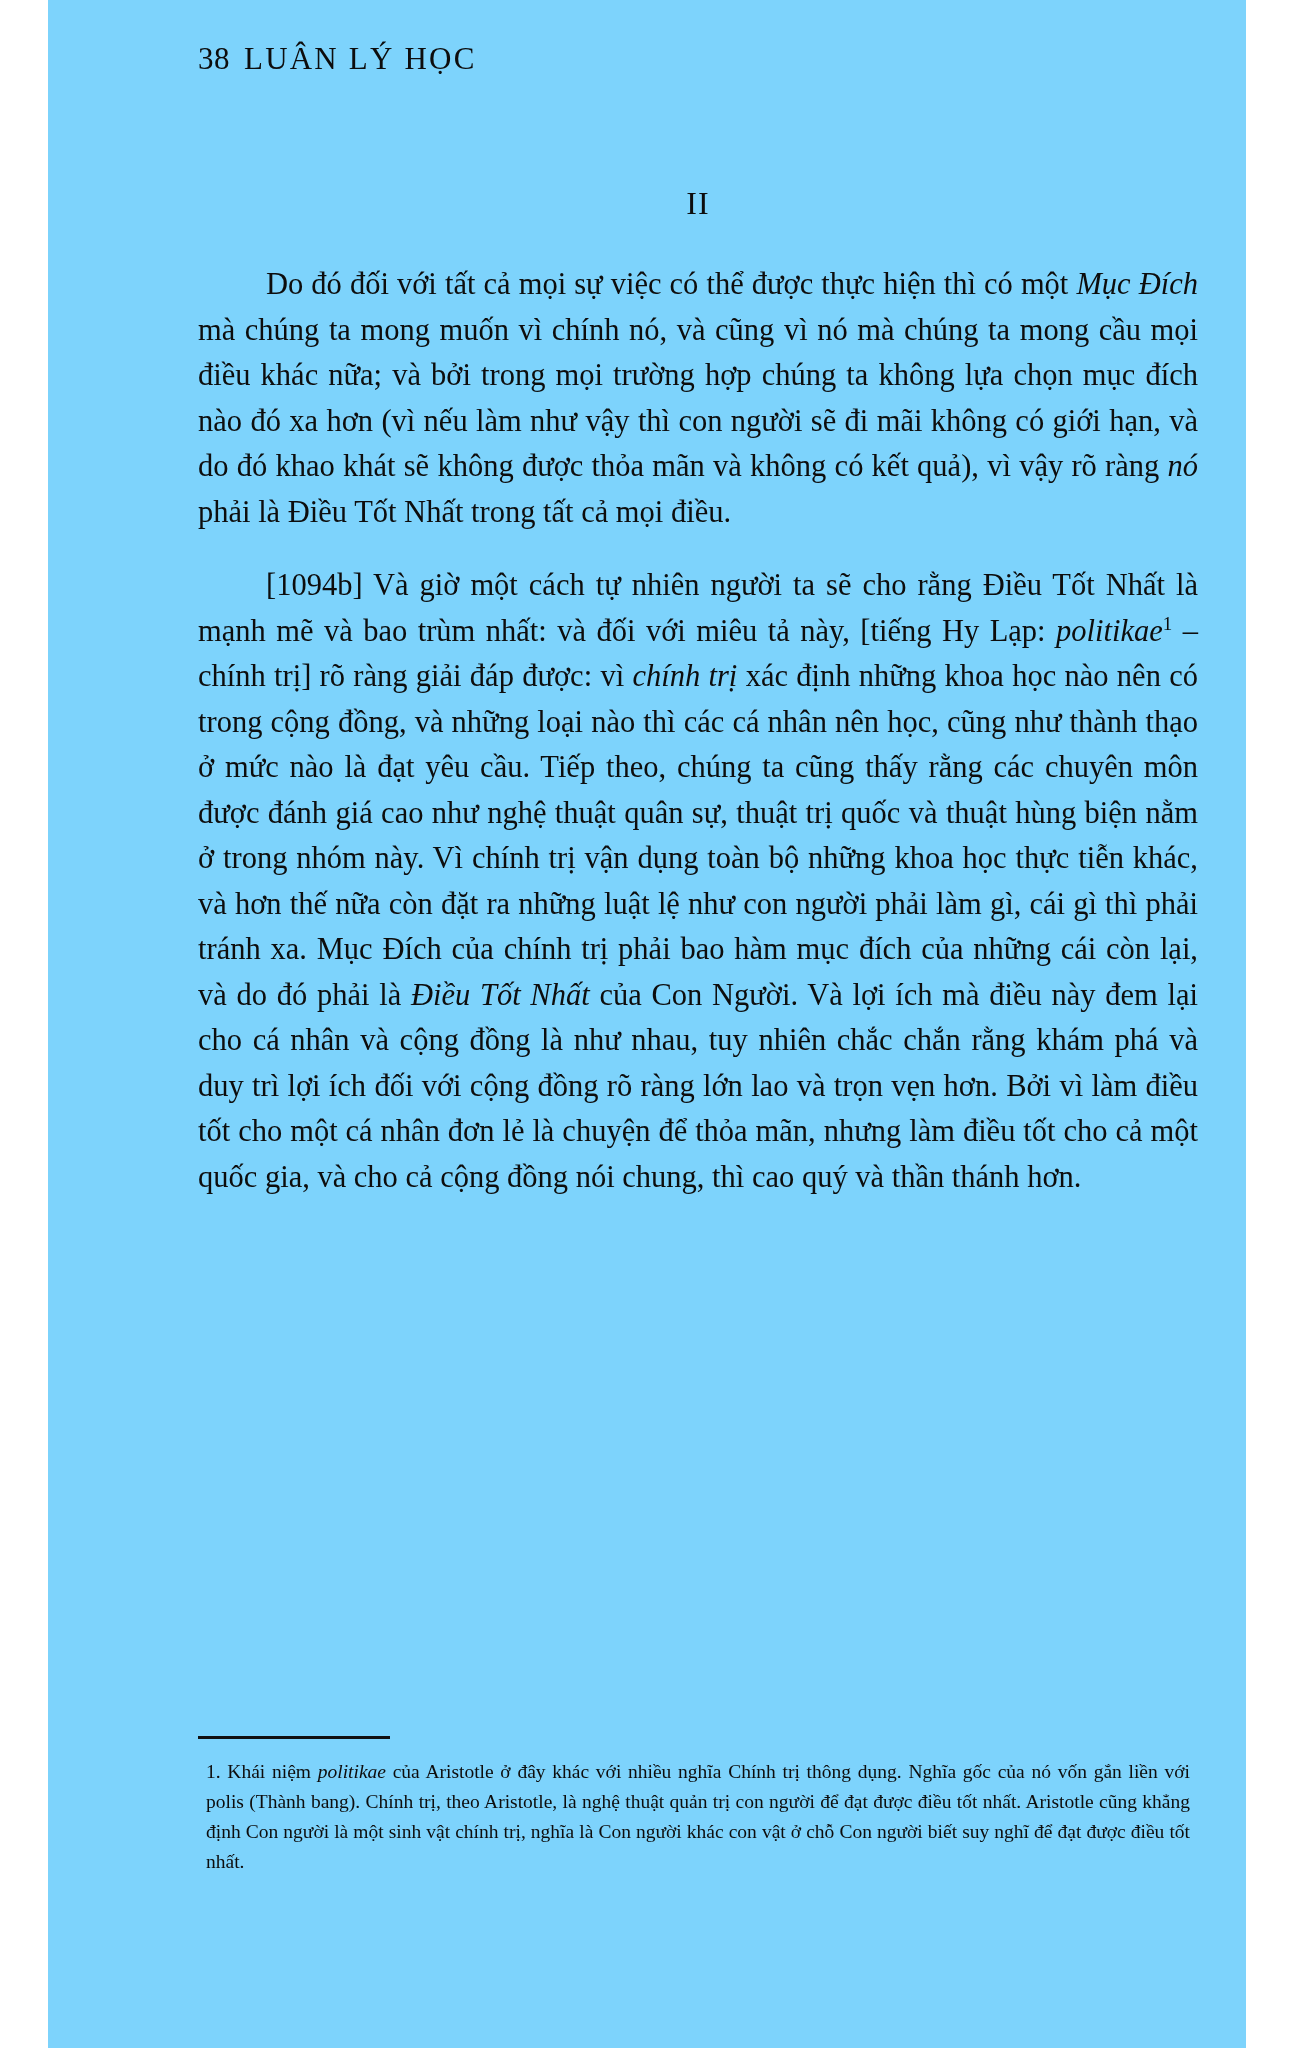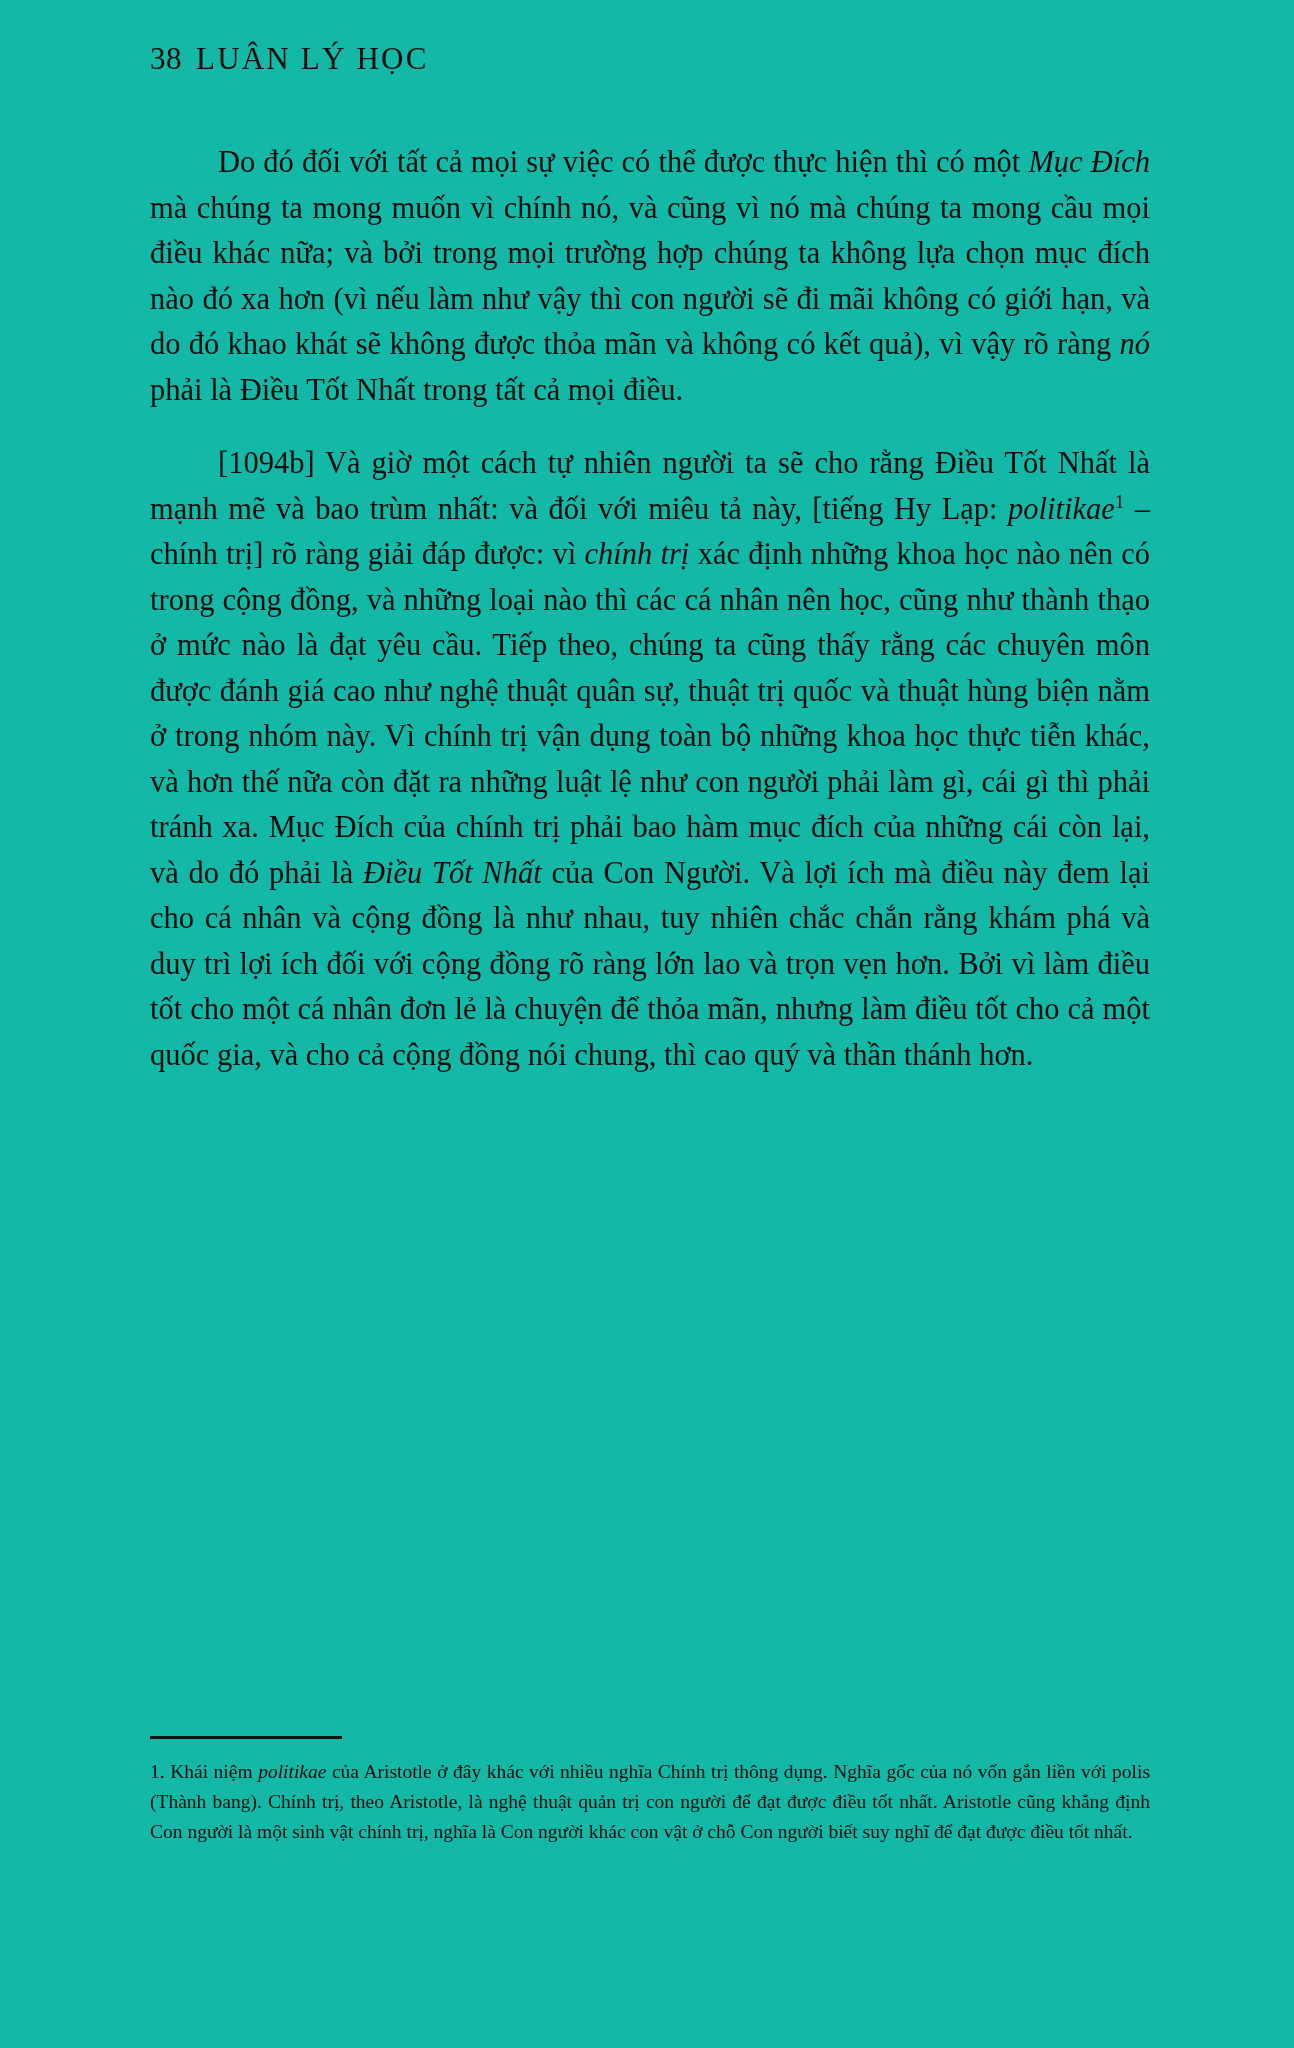--- a/index.html
+++ b/index.html
@@ -7,24 +7,24 @@
     margin: 0;
     padding: 0;
     background: #ffffff;
   }
   body {
     font-family: "Liberation Serif", "DejaVu Serif", serif;
     color: #0d0d0d;
   }
   .page {
     position: relative;
-    width: 1294px;
+    width: 1198px;
     height: 2048px;
     margin: 0 auto;
-    background: #14b8a6;
+    background: #7dd3fc;
     box-sizing: border-box;
     overflow: hidden;
     padding-left: 36px;
   }
 
   
   .running-head {
     position: absolute;
     top: 36px;
     left: 150px;
@@ -93,40 +93,41 @@
     top: 1736px;
     width: 1000px;
   }
   .footnote-rule {
     width: 192px;
     height: 0;
     border-top: 3px solid #111;
     margin: 0 0 18px 0;
   }
   p.footnote {
-    margin: 0;
+    margin: 8px;
     font-size: 19.5px;
     line-height: 30px;
     text-align: justify;
     text-justify: inter-word;
   }
 </style>
 </head>
 <body>
 
 <div class="page">
 
   <div class="running-head">
     <span class="folio">38</span>
     <span class="head-title">LUÂN LÝ HỌC</span>
   </div>
 
   <div class="textblock">
 
 
+    <div class="section-number">II</div>
 
     <p class="para"><span>Do đó đối với tất cả mọi sự việc có thể được thực hiện thì có một </span><span class="it">Mục Đích</span><span> mà chúng ta mong muốn vì chính nó, và cũng vì nó mà chúng ta mong cầu mọi điều khác nữa; và bởi trong mọi trường hợp chúng ta không lựa chọn mục đích nào đó xa hơn (vì nếu làm như vậy thì con người sẽ đi mãi không có giới hạn, và do đó khao khát sẽ không được thỏa mãn và không có kết quả), vì vậy rõ ràng </span><span class="it">nó</span><span> phải là Điều Tốt Nhất trong tất cả mọi điều.</span></p>
 
     <p class="para"><span>[1094b] Và giờ một cách tự nhiên người ta sẽ cho rằng Điều Tốt Nhất là mạnh mẽ và bao trùm nhất: và đối với miêu tả này, [tiếng Hy Lạp: </span><span class="it">politikae</span><sup class="fn-ref">1</sup><span> – chính trị] rõ ràng giải đáp được: vì </span><span class="it">chính trị</span><span> xác định những khoa học nào nên có trong cộng đồng, và những loại nào thì các cá nhân nên học, cũng như thành thạo ở mức nào là đạt yêu cầu. Tiếp theo, chúng ta cũng thấy rằng các chuyên môn được đánh giá cao như nghệ thuật quân sự, thuật trị quốc và thuật hùng biện nằm ở trong nhóm này. Vì chính trị vận dụng toàn bộ những khoa học thực tiễn khác, và hơn thế nữa còn đặt ra những luật lệ như con người phải làm gì, cái gì thì phải tránh xa. Mục Đích của chính trị phải bao hàm mục đích của những cái còn lại, và do đó phải là </span><span class="it">Điều Tốt Nhất</span><span> của Con Người. Và lợi ích mà điều này đem lại cho cá nhân và cộng đồng là như nhau, tuy nhiên chắc chắn rằng khám phá và duy trì lợi ích đối với cộng đồng rõ ràng lớn lao và trọn vẹn hơn. Bởi vì làm điều tốt cho một cá nhân đơn lẻ là chuyện để thỏa mãn, nhưng làm điều tốt cho cả một quốc gia, và cho cả cộng đồng nói chung, thì cao quý và thần thánh hơn.</span></p>
 
   </div>
 
   <div class="footnote-area">
     <div class="footnote-rule"></div>
     <p class="footnote"><span>1.</span><span> Khái niệm </span><span class="it">politikae</span><span> của Aristotle ở đây khác với nhiều nghĩa Chính trị thông dụng. Nghĩa gốc của nó vốn gắn liền với polis (Thành bang). Chính trị, theo Aristotle, là nghệ thuật quản trị con người để đạt được điều tốt nhất. Aristotle cũng khẳng định Con người là một sinh vật chính trị, nghĩa là Con người khác con vật ở chỗ Con người biết suy nghĩ để đạt được điều tốt nhất.</span></p>

